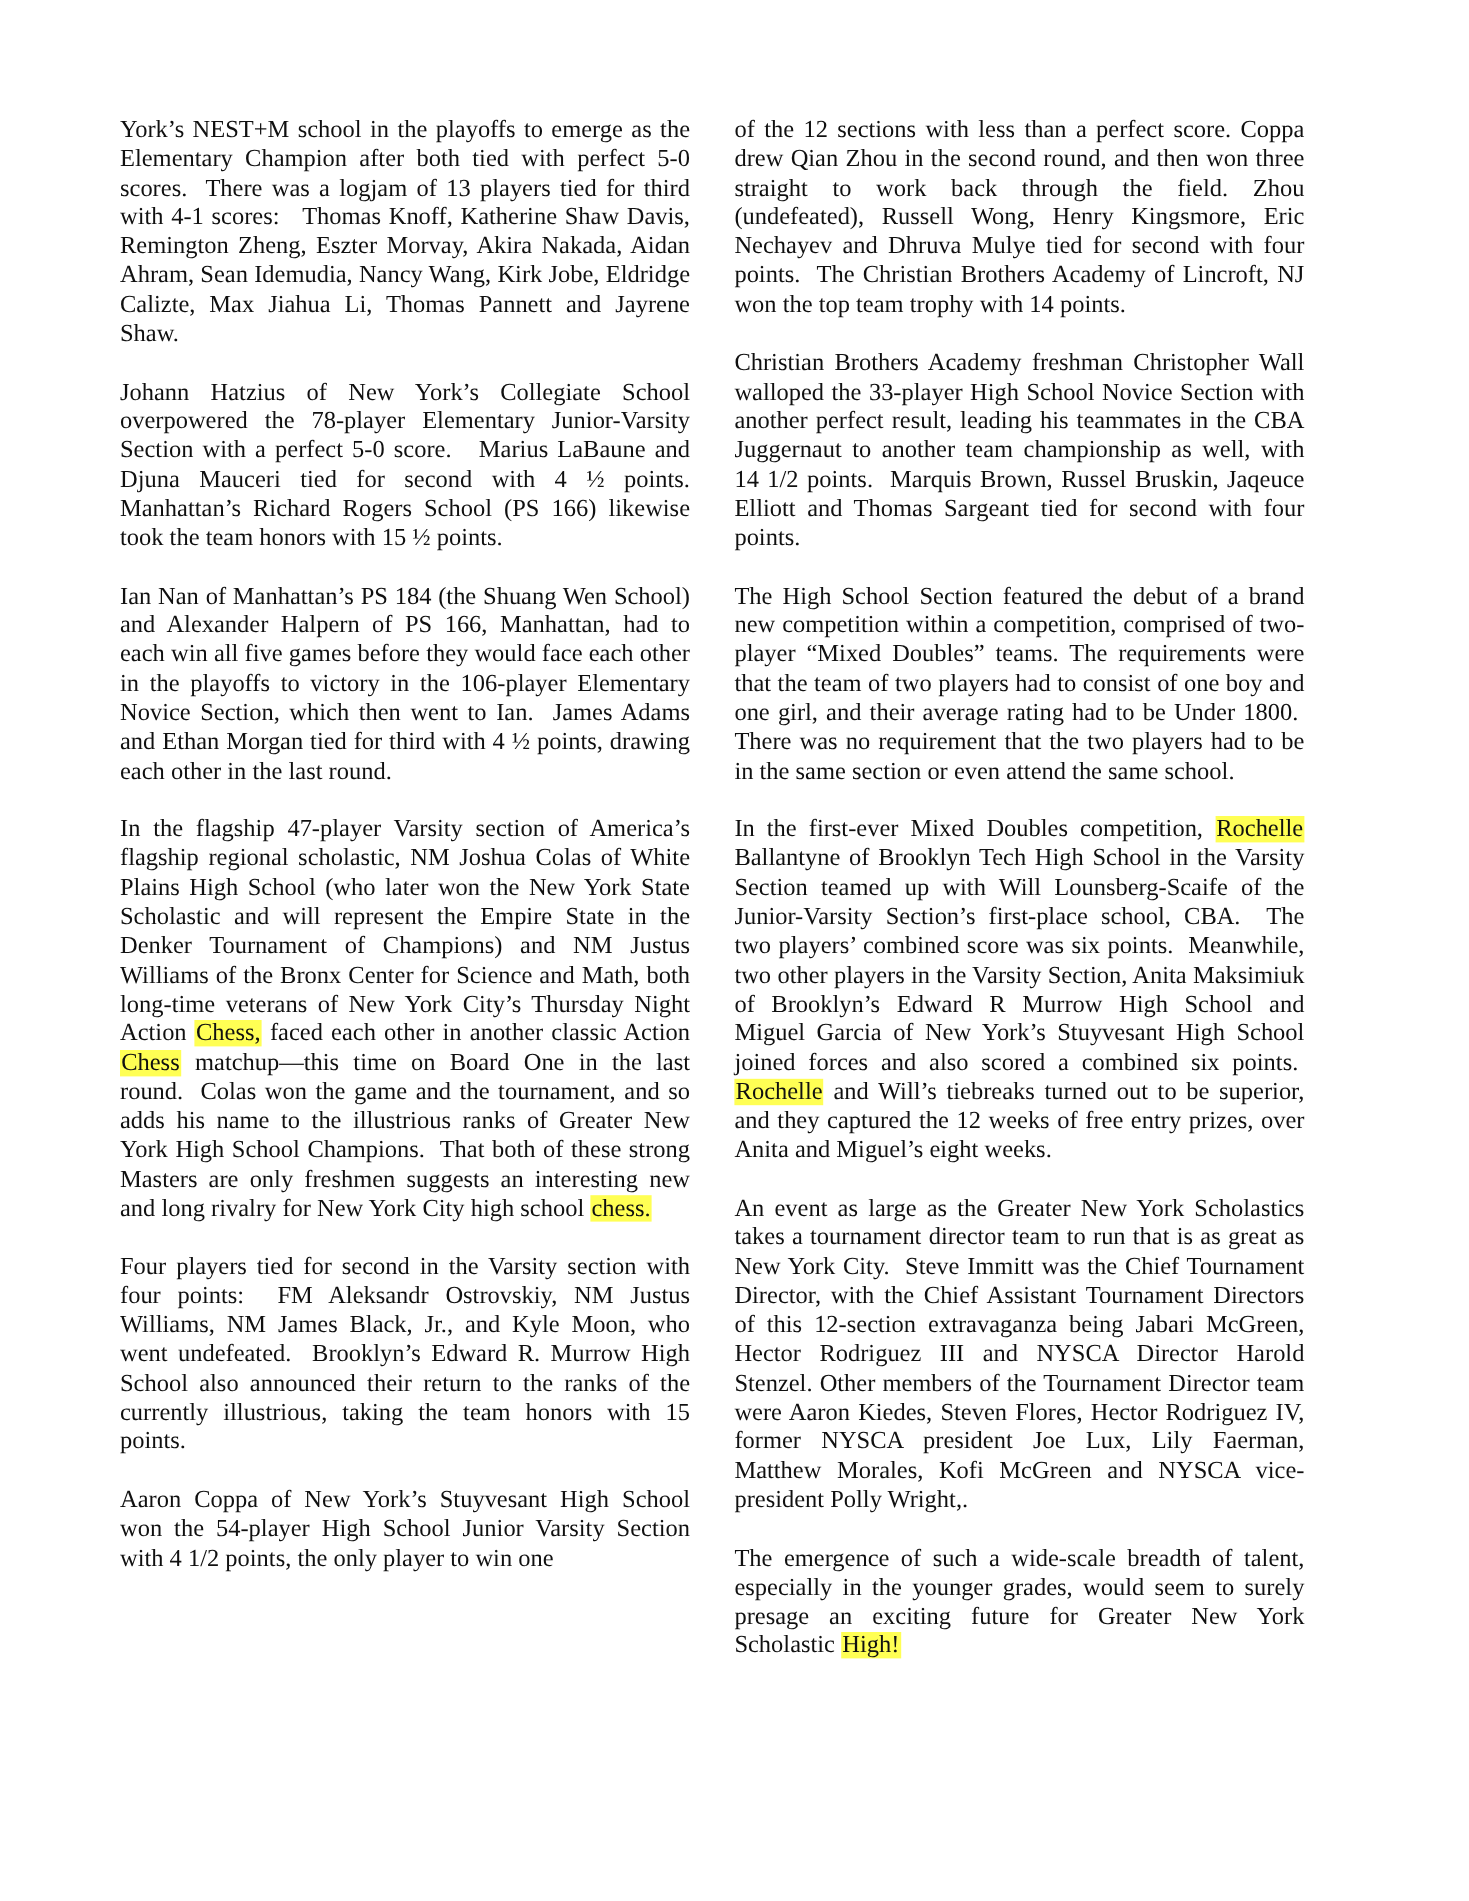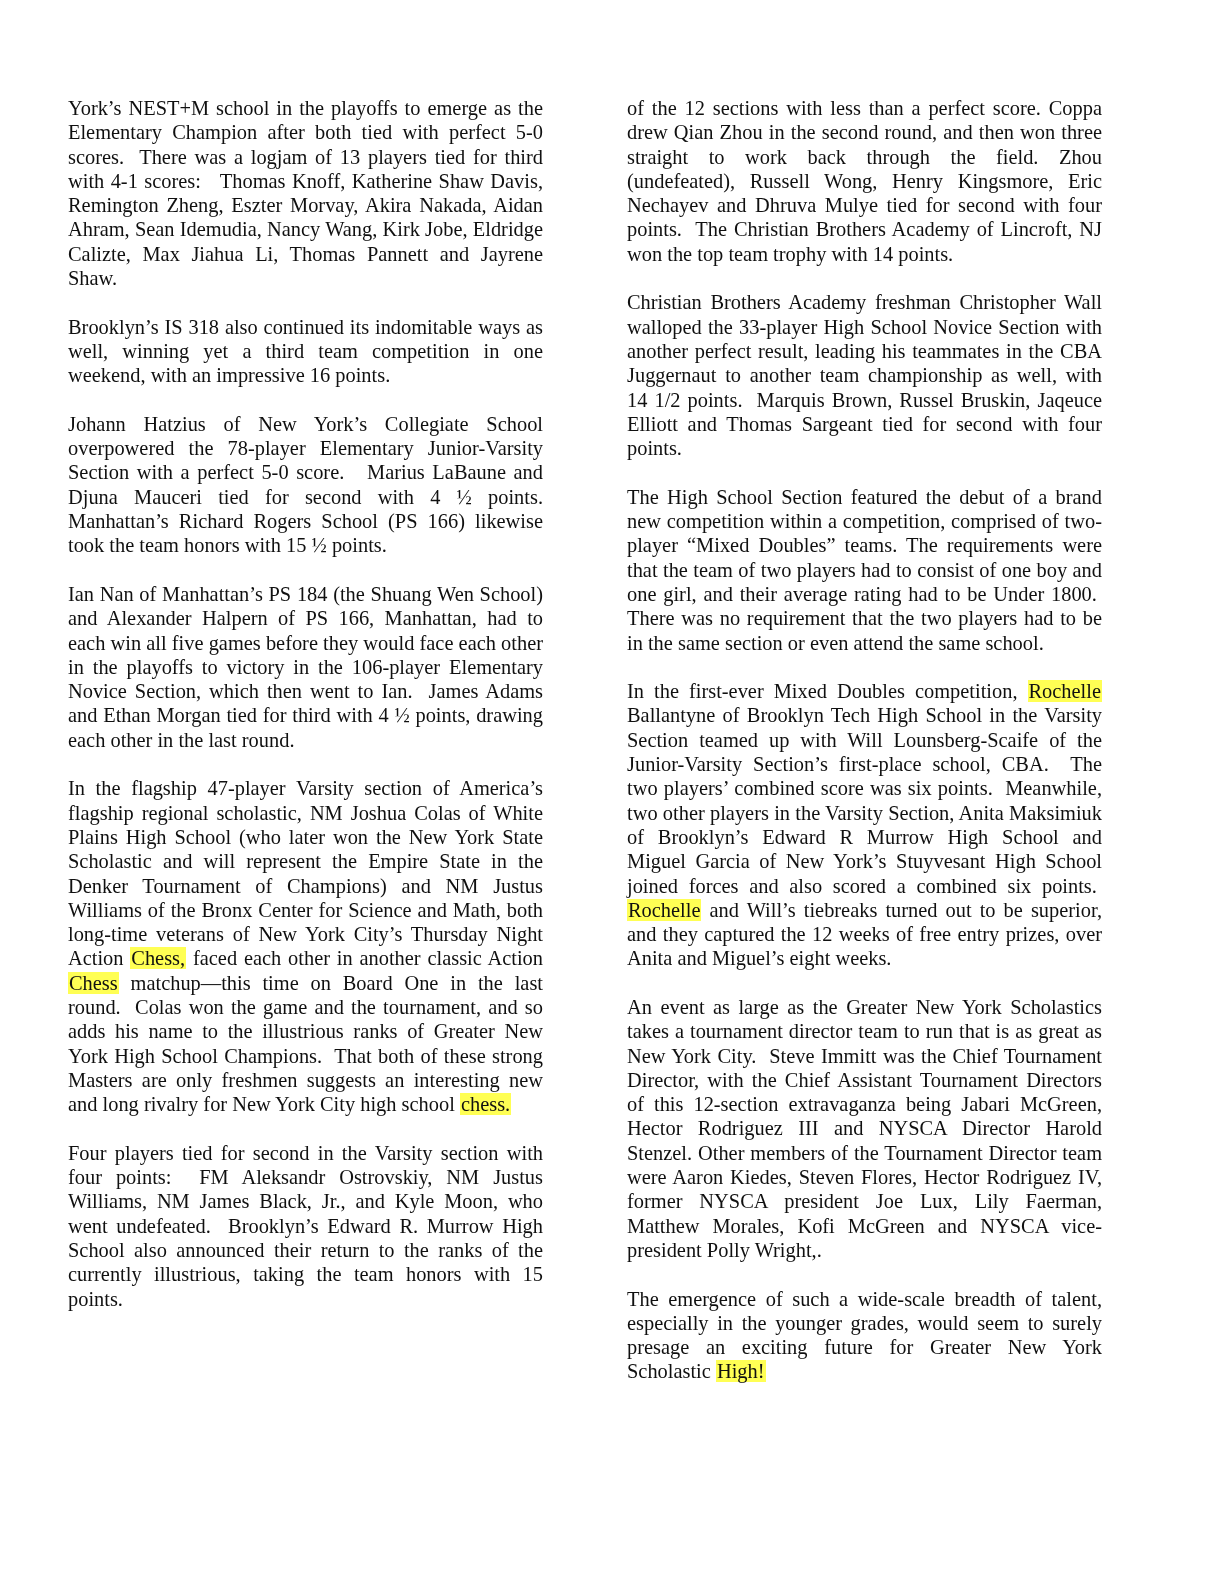--- a/index.html
+++ b/index.html
@@ -10,23 +10,23 @@
   * { box-sizing: border-box; }
   html, body {
     margin: 0;
     padding: 0;
     background: var(--bg);
   }
   .page {
     width: 1224px;
     height: 1584px;
     background: var(--bg);
-    padding: 96px 100px 40px 68px;
+    padding: 96px 100px 40px 100px;
     display: flex;
-    gap: 84px;
+    gap: 37px;
     overflow: hidden;
   }
   .column {
     width: 475px;
     flex: 0 0 475px;
     font-family: "Liberation Serif", "DejaVu Serif", serif;
     font-size: 20.4px;
     line-height: 24.3px;
     color: var(--ink);
     text-align: justify;
@@ -38,25 +38,25 @@
     background-color: var(--hl);
     padding: 0 1px;
   }
 </style>
 </head>
 <body>
 
 <div class="page">
   <div class="column">
       <p><span>York’s NEST+M school in the playoffs to emerge as the Elementary Champion after both tied with perfect 5-0 scores.&nbsp; There was a logjam of 13 players tied for third with 4-1 scores:&nbsp;&nbsp; Thomas Knoff, Katherine Shaw Davis, Remington Zheng, Eszter Morvay, Akira Nakada, Aidan Ahram, Sean Idemudia, Nancy Wang, Kirk Jobe, Eldridge Calizte, Max Jiahua Li, Thomas Pannett and Jayrene Shaw.</span></p>
-      <p><span>Brooklyn’s IS 318 also continued its indomitable ways as well, winning yet a third team competition in one weekend, with an impressive 16 points.</span></p>
       <p><span>Johann Hatzius of New York’s Collegiate School overpowered the 78-player Elementary Junior-Varsity Section with a perfect 5-0 score.&nbsp;&nbsp; Marius LaBaune and Djuna Mauceri tied for second with 4 ½ points. Manhattan’s Richard Rogers School (PS 166) likewise took the team honors with 15 ½ points.</span></p>
       <p><span>Ian Nan of Manhattan’s PS 184 (the Shuang Wen School) and Alexander Halpern of PS 166, Manhattan, had to each win all five games before they would face each other in the playoffs to victory in the 106-player Elementary Novice Section, which then went to Ian.&nbsp; James Adams and Ethan Morgan tied for third with 4 ½ points, drawing each other in the last round.</span></p>
       <p><span>In the flagship 47-player Varsity section of America’s flagship regional scholastic, NM Joshua Colas of White Plains High School (who later won the New York State Scholastic and will represent the Empire State in the Denker Tournament of Champions) and NM Justus Williams of the Bronx Center for Science and Math, both long-time veterans of New York City’s Thursday Night Action </span><span class="hl">Chess,</span><span> faced each other in another classic Action </span><span class="hl">Chess</span><span> matchup—this time on Board One in the last round.&nbsp; Colas won the game and the tournament, and so adds his name to the illustrious ranks of Greater New York High School Champions.&nbsp; That both of these strong Masters are only freshmen suggests an interesting new and long rivalry for New York City high school </span><span class="hl">chess.</span></p>
       <p><span>Four players tied for second in the Varsity section with four points:&nbsp; FM Aleksandr Ostrovskiy, NM Justus Williams, NM James Black, Jr., and Kyle Moon, who went undefeated.&nbsp; Brooklyn’s Edward R. Murrow High School also announced their return to the ranks of the currently illustrious, taking the team honors with 15 points.</span></p>
+      <p><span>Aaron Coppa of New York’s Stuyvesant High School won the 54-player High School Junior Varsity Section with 4 1/2 points, the only player to win one</span></p>
     </div>
   <div class="column">
       <p><span>of the 12 sections with less than a perfect score. Coppa drew Qian Zhou in the second round, and then won three straight to work back through the field. Zhou (undefeated), Russell Wong, Henry Kingsmore, Eric Nechayev and Dhruva Mulye tied for second with four points.&nbsp; The Christian Brothers Academy of Lincroft, NJ won the top team trophy with 14 points.</span></p>
       <p><span>Christian Brothers Academy freshman Christopher Wall walloped the 33-player High School Novice Section with another perfect result, leading his teammates in the CBA Juggernaut to another team championship as well, with 14 1/2 points.&nbsp; Marquis Brown, Russel Bruskin, Jaqeuce Elliott and Thomas Sargeant tied for second with four points.</span></p>
       <p><span>The High School Section featured the debut of a brand new competition within a competition, comprised of two-player “Mixed Doubles” teams. The requirements were that the team of two players had to consist of one boy and one girl, and their average rating had to be Under 1800.&nbsp; There was no requirement that the two players had to be in the same section or even attend the same school.</span></p>
       <p><span>In the first-ever Mixed Doubles competition, </span><span class="hl">Rochelle</span><span> Ballantyne of Brooklyn Tech High School in the Varsity Section teamed up with Will Lounsberg-Scaife of the Junior-Varsity Section’s first-place school, CBA.&nbsp; The two players’ combined score was six points.&nbsp; Meanwhile, two other players in the Varsity Section, Anita Maksimiuk of Brooklyn’s Edward R Murrow High School and Miguel Garcia of New York’s Stuyvesant High School joined forces and also scored a combined six points.&nbsp; </span><span class="hl">Rochelle</span><span> and Will’s tiebreaks turned out to be superior, and they captured the 12 weeks of free entry prizes, over Anita and Miguel’s eight weeks.</span></p>
       <p><span>An event as large as the Greater New York Scholastics takes a tournament director team to run that is as great as New York City.&nbsp; Steve Immitt was the Chief Tournament Director, with the Chief Assistant Tournament Directors of this 12-section extravaganza being Jabari McGreen, Hector Rodriguez III and NYSCA Director Harold Stenzel. Other members of the Tournament Director team were Aaron Kiedes, Steven Flores, Hector Rodriguez IV, former NYSCA president Joe Lux, Lily Faerman, Matthew Morales, Kofi McGreen and NYSCA vice-president Polly Wright,.</span></p>
       <p><span>The emergence of such a wide-scale breadth of talent, especially in the younger grades, would seem to surely presage an exciting future for Greater New York Scholastic </span><span class="hl">High!</span></p>
     </div>
 </div>

